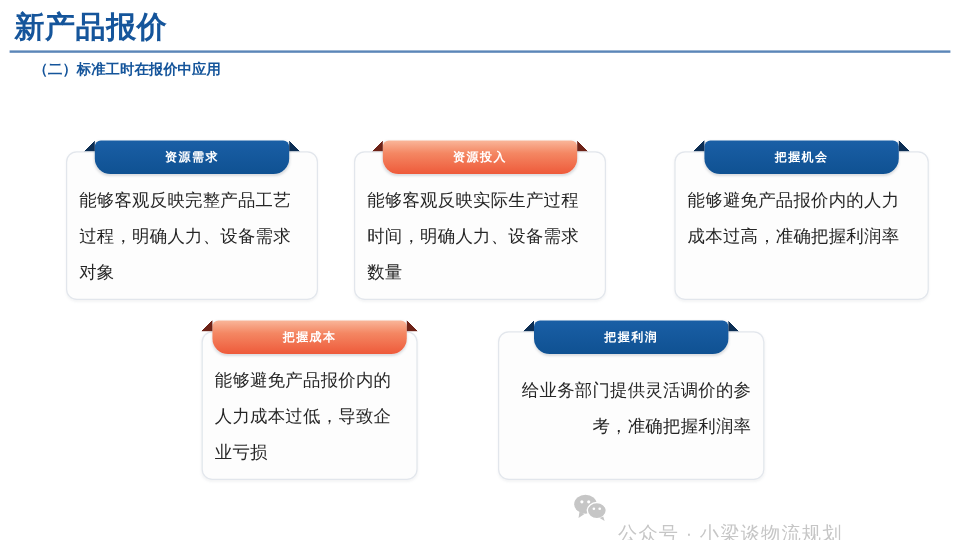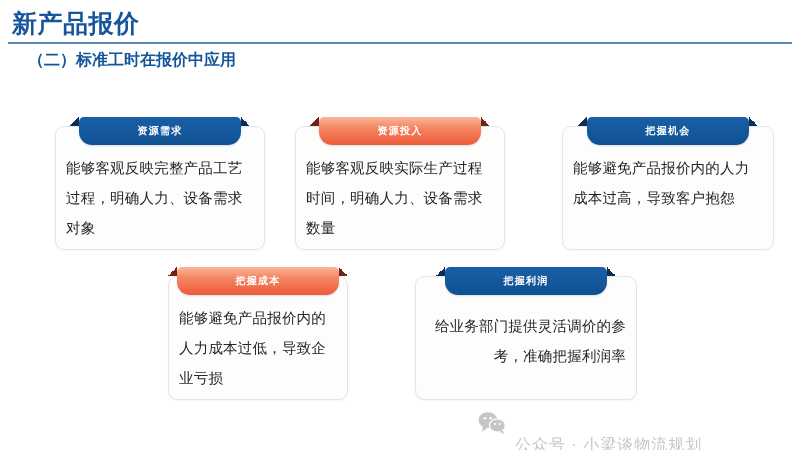--- a/index.html
+++ b/index.html
@@ -46,21 +46,21 @@
     left: 8px;
     top: 42px;
     width: 784px;
     height: 2px;
     background: #5b86b8;
   }
   #page-subtitle {
     position: absolute;
     left: 28px;
     top: 50px;
-    font-size: 16px;
+    font-size: 12px;
     font-weight: bold;
     color: #15559b;
     white-space: nowrap;
   }
 
   
   .card {
     position: absolute;
     box-sizing: border-box;
     background: #fdfdfd;
@@ -189,21 +189,21 @@
   </div>
 
   <div class="card" style="left:535px; top:126px; width:212px; height:124px;margin-left:27px;">
     <div class="card-header-wrap" style="width:162px;">
       <div class="card-header blue">
         <span class="notch left"></span>
         <span class="notch right"></span>
         <span>把握机会</span>
       </div>
     </div>
-    <div class="card-body">能够避免产品报价内的人力成本过高，导致客户抱怨</div>
+    <div class="card-body">能够避免产品报价内的人力成本过高，准确把握利润率</div>
   </div>
 
   <div class="card" style="left:168px; top:276px; width:180px; height:124px;">
     <div class="card-header-wrap" style="width:162px;">
       <div class="card-header orange">
         <span class="notch left"></span>
         <span class="notch right"></span>
         <span>把握成本</span>
       </div>
     </div>

